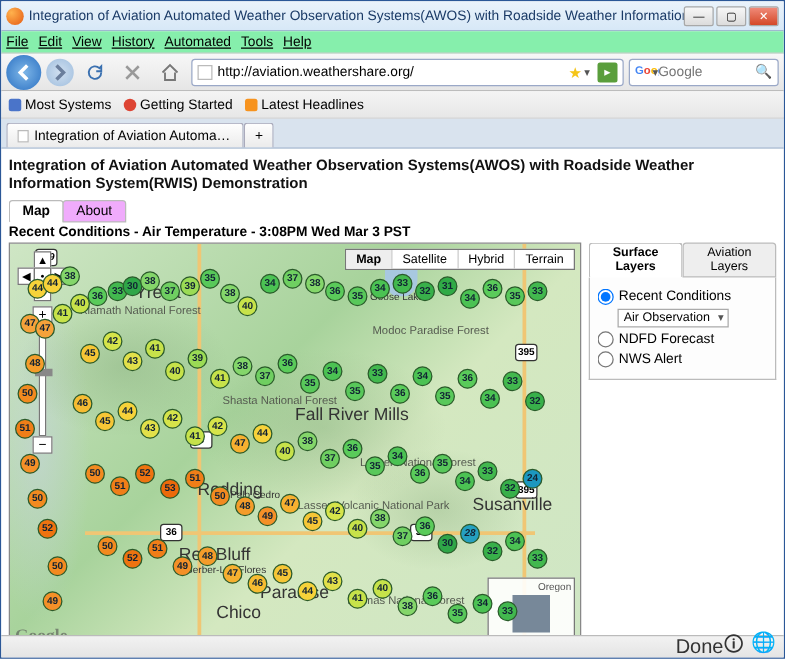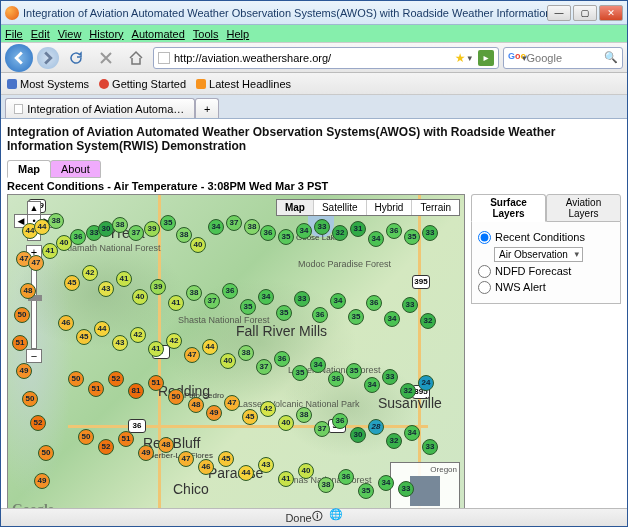--- a/index.html
+++ b/index.html
@@ -81,21 +81,21 @@
   .layertabs { display: flex; }
   .ltab { flex:1; border: 1px solid #bbb; background: #eee; padding: 2px 4px; font-size: 10px; border-radius: 3px 3px 0 0; text-align:center;}
   .ltab.active { background: #fff; font-weight: bold; border-bottom-color:#fff;}
   .layerbody { border: 1px solid #bbb; border-top: none; padding: 6px; font-size: 11px; background: #fdfdfd; }
   .layerrow { display: flex; align-items: center; gap: 4px; margin: 3px 0; }
   .layerrow input[type=radio] { margin: 0;}
   .subselect { margin-left: 16px; border: 1px solid #aaa; padding: 1px 14px 1px 4px; font-size: 10px; background: #fff; position: relative; display:inline-block;}
   .subselect::after { content: "▾"; position: absolute; right: 3px; font-size: 9px; color:#555;}
 
   
-  .statusbar { height: 18px; background: linear-gradient(#f2f2f2,#e4e4e4); border-top: 1px solid #bbb; display: flex; align-items: center; padding: 0 6px; font-size: 11px; color: #333; justify-content: center;}
+  .statusbar { height: 18px; background: linear-gradient(#f2f2f2,#e4e4e4); border-top: 1px solid #bbb; display: flex; align-items: center; padding: 0 6px; font-size: 16px; color: #333; justify-content: flex-end;}
 
   
   .gicon span:nth-child(1){color:#4285F4;} .gicon span:nth-child(2){color:#EA4335;} .gicon span:nth-child(3){color:#FBBC05;} .gicon span:nth-child(4){color:#4285F4;} .gicon span:nth-child(5){color:#34A853;} .gicon span:nth-child(6){color:#EA4335;}
 
   
   .mapwrap::before { content:""; position:absolute; inset:0; background:
     radial-gradient(ellipse 120px 80px at 20% 30%, rgba(120,160,110,.35), transparent 70%),
     radial-gradient(ellipse 140px 90px at 55% 45%, rgba(120,160,110,.3), transparent 70%),
     radial-gradient(ellipse 100px 70px at 75% 65%, rgba(120,160,110,.3), transparent 70%),
     radial-gradient(ellipse 60px 200px at 5% 50%, rgba(200,210,230,.5), transparent 70%);
@@ -336,21 +336,21 @@
         <div class="marker" style="left: 302px; top: 162px; background: rgb(75, 194, 83);">34</div>
         <div class="marker" style="left: 320px; top: 176px; background: rgb(90, 203, 90);">36</div>
         <div class="marker" style="left: 338px; top: 168px; background: rgb(88, 200, 90);">35</div>
         <div class="marker" style="left: 356px; top: 182px; background: rgb(75, 194, 83);">34</div>
         <div class="marker" style="left: 374px; top: 174px; background: rgb(66, 184, 78);">33</div>
         <div class="marker" style="left: 392px; top: 188px; background: rgb(56, 176, 74);">32</div>
         <div class="marker" style="left: 410px; top: 180px; background: rgb(28, 151, 191);">24</div>
         <div class="marker" style="left: 60px; top: 176px; background: rgb(242, 138, 32);">50</div>
         <div class="marker" style="left: 80px; top: 186px; background: rgb(240, 126, 24);">51</div>
         <div class="marker" style="left: 100px; top: 176px; background: rgb(238, 115, 16);">52</div>
-        <div class="marker" style="left: 120px; top: 188px; background: rgb(236, 106, 10);">81</div>
+        <div class="marker" style="left: 120px; top: 188px; background: rgb(236, 106, 10);">53</div>
         <div class="marker" style="left: 140px; top: 180px; background: rgb(240, 126, 24);">51</div>
         <div class="marker" style="left: 160px; top: 194px; background: rgb(242, 138, 32);">50</div>
         <div class="marker" style="left: 180px; top: 202px; background: rgb(244, 156, 42);">48</div>
         <div class="marker" style="left: 198px; top: 210px; background: rgb(244, 144, 40);">49</div>
         <div class="marker" style="left: 216px; top: 200px; background: rgb(246, 176, 48);">47</div>
         <div class="marker" style="left: 234px; top: 214px; background: rgb(246, 198, 54);">45</div>
         <div class="marker" style="left: 252px; top: 206px; background: rgb(214, 228, 74);">42</div>
         <div class="marker" style="left: 270px; top: 220px; background: rgb(199, 226, 74);">40</div>
         <div class="marker" style="left: 288px; top: 212px; background: rgb(132, 214, 106);">38</div>
         <div class="marker" style="left: 306px; top: 226px; background: rgb(111, 207, 97);">37</div>

